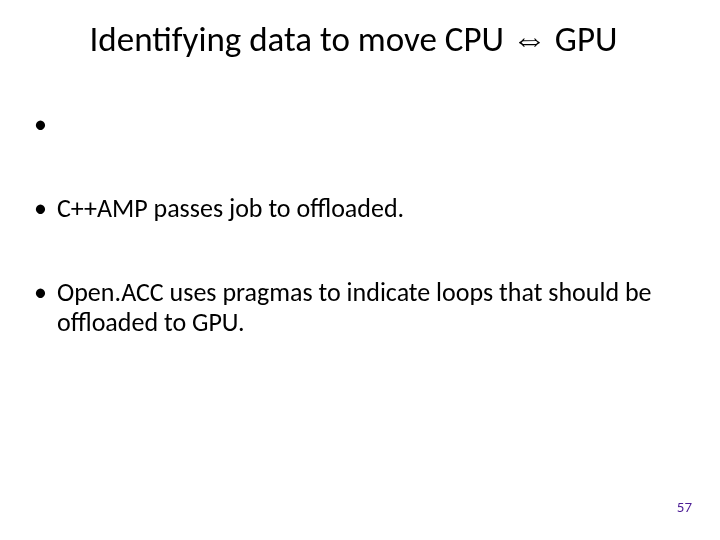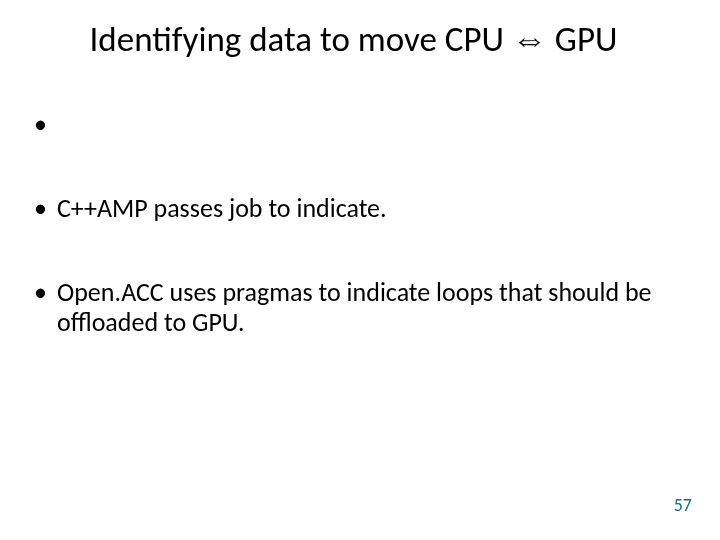--- a/index.html
+++ b/index.html
@@ -42,38 +42,38 @@
     margin-bottom: 54px;
   }
   .bullet .dot {
     flex: 0 0 auto;
     margin-right: 10px;
   }
   .pagenum {
     position: absolute;
     right: 28px;
     bottom: 24px;
-    font-size: 18px;
-    color: #0f766e;
+    font-size: 15px;
+    color: #4c1d95;
   }
 </style>
 </head>
 <body>
 
 <div class="slide">
 
   <div class="title">Identifying data to move CPU ⇔ GPU</div>
 
   <div class="body">
     <div class="bullet">
       <span class="dot">•</span>
     </div>
     <div class="bullet">
       <span class="dot">•</span>
-      <span>C++AMP passes job to indicate.</span>
+      <span>C++AMP passes job to offloaded.</span>
     </div>
     <div class="bullet">
       <span class="dot">•</span>
       <span>Open.ACC uses pragmas to indicate loops that should be offloaded to GPU.</span>
     </div>
   </div>
 
   <div class="pagenum">57</div>
 </div>
 

